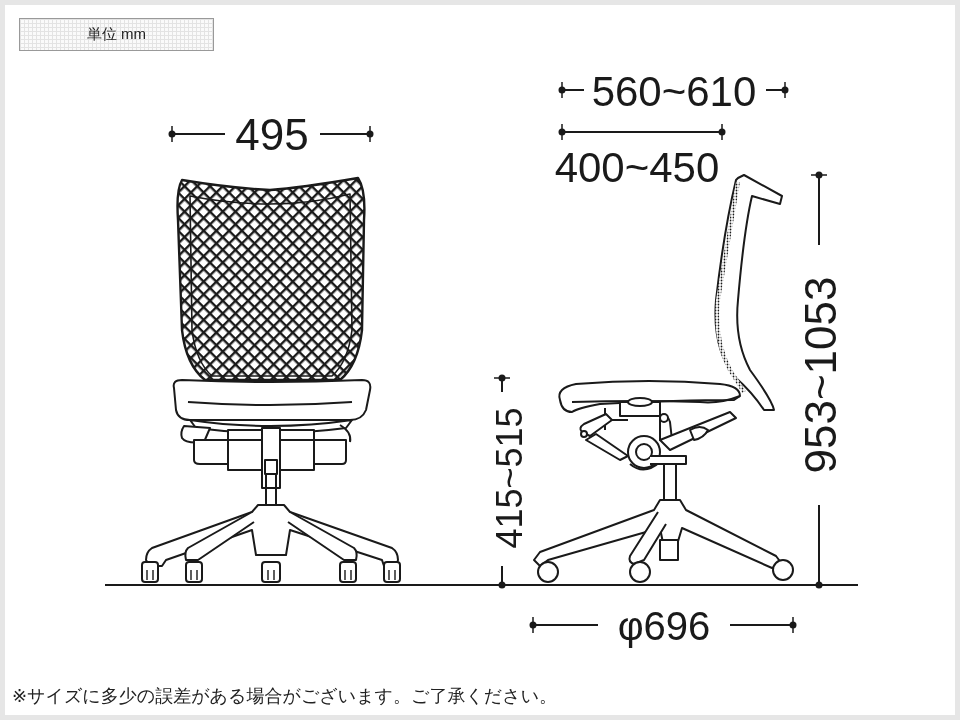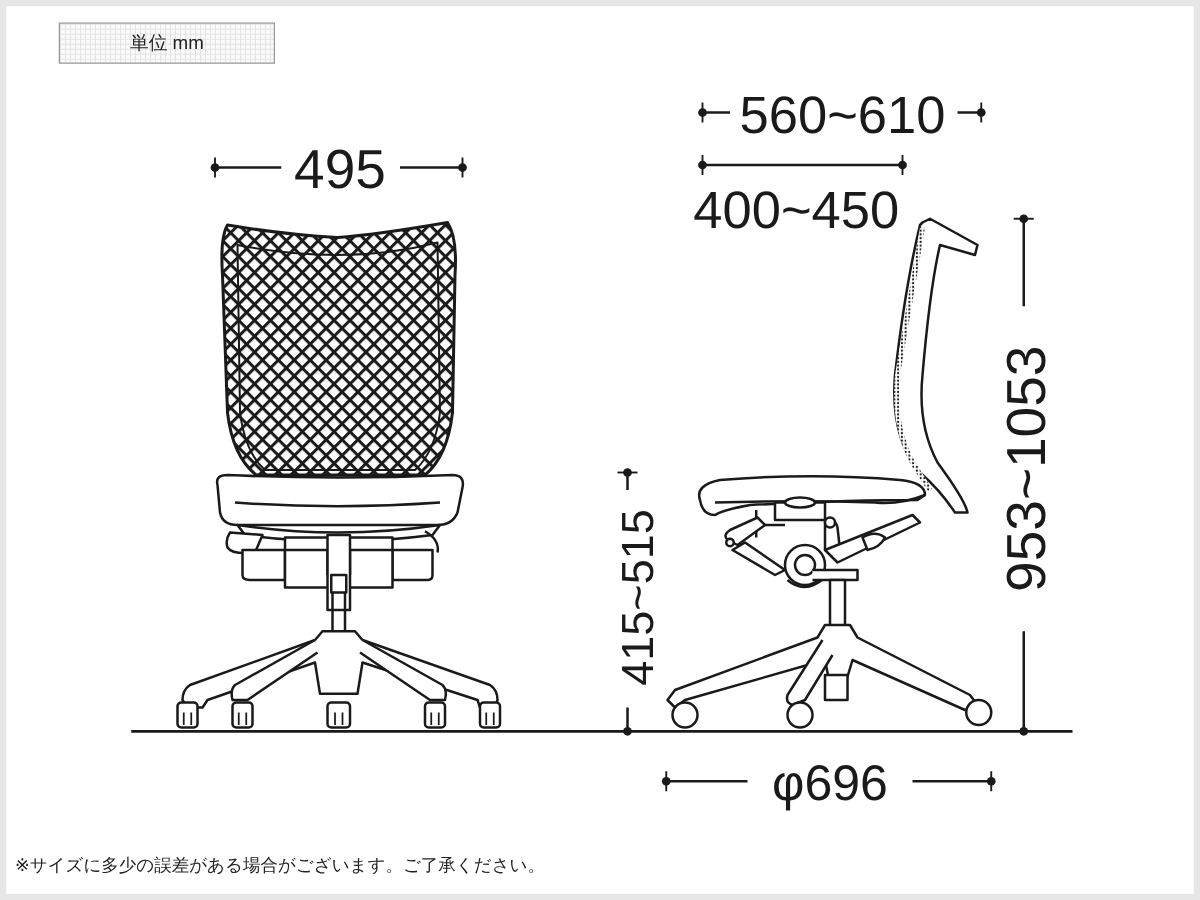--- a/index.html
+++ b/index.html
@@ -10,34 +10,34 @@
       overflow: hidden;
       font-family: "Liberation Sans", "DejaVu Sans", sans-serif;
     }
     .panel {
       position: absolute; left: 5px; top: 5px;
       width: 950px; height: 710px;
       background: #ffffff;
     }
     .unit-box {
       position: absolute; left: 19px; top: 18px;
-      width: 173px; height: 33px;
+      width: 195px; height: 33px;
       border: 1px solid #999;
       box-sizing: border-box;
       background-color: #fafafa;
       background-image:
         linear-gradient(#e3e3e3 1px, transparent 1px),
         linear-gradient(90deg, #e3e3e3 1px, transparent 1px);
       background-size: 4px 4px;
       display: flex; align-items: center; justify-content: center;
-      font-size: 15px; color: #222; margin-left: 28px;
+      font-size: 15px; color: #222;
     }
     .note {
       position: absolute; left: 12px; top: 684px;
-      font-size: 14px; color: #222;
+      font-size: 18px; color: #222;
       font-family: "DejaVu Sans", sans-serif;
     }
     svg.drawing { position: absolute; left: 0; top: 0; }
     .dim-text {
       font-family: "Liberation Sans", "DejaVu Sans", sans-serif;
       font-weight: 300;
       fill: #1a1a1a;
     }
   </style>
 </head>

